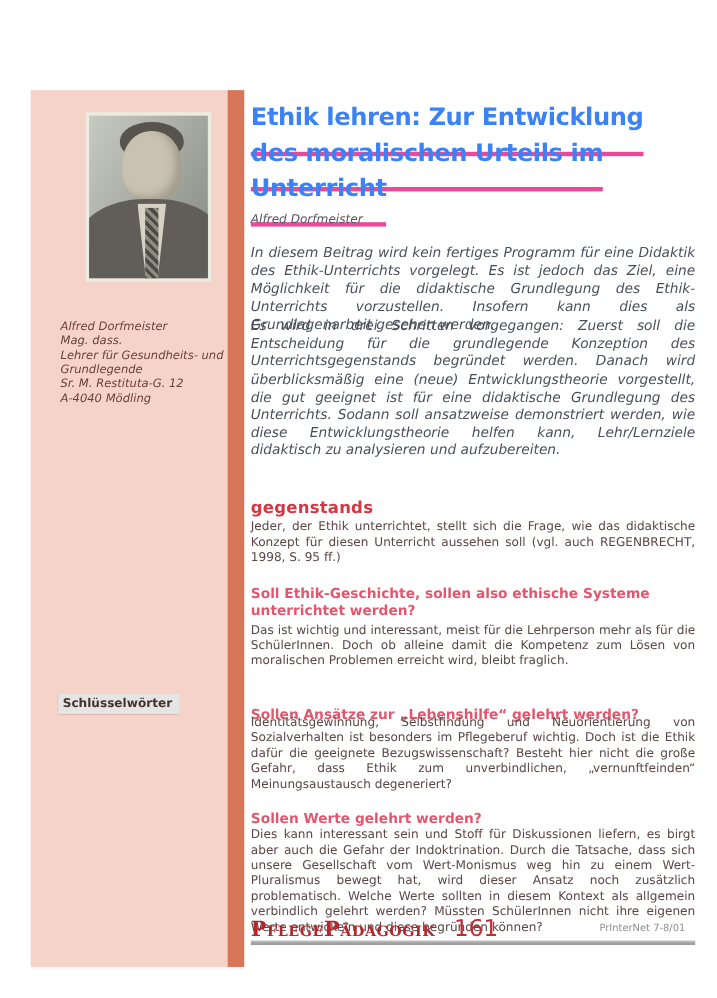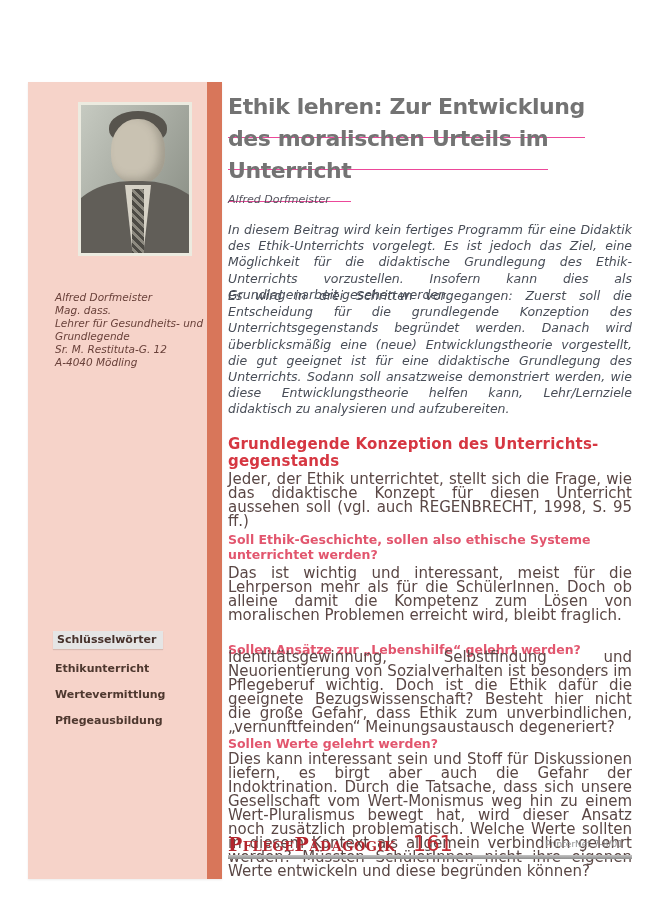--- a/index.html
+++ b/index.html
@@ -59,41 +59,41 @@
     box-shadow:0 1px 1px rgba(0,0,0,.12);
   }
   .keywords { position:absolute; left:27px; top:580px; }
   .keyword { font-size:11px; font-weight:bold; color:#4e382f; margin-bottom:13px; }
 
   
   .main { position:absolute; left:228px; top:0; width:404px; }
   .title-line { position:absolute; left:0; }
   .title-line span {
     display:inline-block;
-    font-size:22px; font-weight:bold; color:#737373; letter-spacing:-0.4px;
-    border-bottom:1px solid #ec4899; padding-bottom:18px;
+    font-size:22px; font-weight:bold; color:#3b82f6; letter-spacing:-0.4px;
+    border-bottom:4px solid #ec4899; padding-bottom:18px;
   }
   .t1 { top:84px; } .t2 { top:116px; } .t3 { top:148px; }
   .byline {
     position:absolute; top:193px; font-size:11px; font-style:italic; color:#55555f;
   }
   .abstract {
     position:absolute; width:404px; text-align:justify;
     font-size:12.5px; font-style:italic; color:#494e58; line-height:16.2px;
   }
   .a1 { top:222px; } .a2 { top:288px; }
 
   .section-heading {
     position:absolute; top:436px; width:404px;
     font-size:15px; font-weight:bold; color:#d63742; line-height:17px;
     letter-spacing:0.2px;
   }
   .para {
     position:absolute; width:404px; text-align:justify;
-    font-size:15px; line-height:14px; color:#5a4745;
+    font-size:11px; line-height:14px; color:#5a4745;
   }
   .p-intro { top:472px; }
   .subheading {
     position:absolute; width:404px;
     font-size:12.5px; font-weight:bold; color:#e2566e; line-height:15px;
   }
   .s1 { top:532px; } .p1 { top:566px; }
   .s2 { top:642px; } .p2 { top:650px; }
   .s3 { top:736px; } .p3 { top:752px; }
 
@@ -135,39 +135,34 @@
     <div>Alfred Dorfmeister</div>
     <div>Mag. dass.</div>
     <div>Lehrer für Gesundheits- und</div>
     <div>Grundlegende</div>
     <div>Sr. M. Restituta-G. 12</div>
     <div>A-4040 Mödling</div>
   </div>
 
   <div class="keywords-label">Schlüsselwörter</div>
 
-  <div class="keywords">
-    <div class="keyword">Ethikunterricht</div>
-    <div class="keyword">Wertevermittlung</div>
-    <div class="keyword">Pflegeausbildung</div>
-  </div>
 </aside>
 
 <main class="main">
   <h1 class="title-line t1"><span>Ethik lehren: Zur Entwicklung</span></h1>
   <h1 class="title-line t2"><span>des moralischen Urteils im</span></h1>
   <h1 class="title-line t3"><span>Unterricht</span></h1>
 
   <div class="byline">Alfred Dorfmeister</div>
 
   <p class="abstract a1">In diesem Beitrag wird kein fertiges Programm für eine Didaktik des Ethik-Unterrichts vorgelegt. Es ist jedoch das Ziel, eine Möglichkeit für die didaktische Grundlegung des Ethik-Unterrichts vorzustellen. Insofern kann dies als Grundlagenarbeit gesehen werden.</p>
   <p class="abstract a2">Es wird in drei Schritten vorgegangen: Zuerst soll die Entscheidung für die grundlegende Konzeption des Unterrichtsgegenstands begründet werden. Danach wird überblicksmäßig eine (neue) Entwicklungstheorie vorgestellt, die gut geeignet ist für eine didaktische Grundlegung des Unterrichts. Sodann soll ansatzweise demonstriert werden, wie diese Entwicklungstheorie helfen kann, Lehr/Lernziele didaktisch zu analysieren und aufzubereiten.</p>
 
   <h2 class="section-heading">
-    <span>Grundlegende Konzeption des Unterrichts-</span><br>
+    <br>
     <span>gegenstands</span>
   </h2>
 
   <p class="para p-intro">Jeder, der Ethik unterrichtet, stellt sich die Frage, wie das didaktische Konzept für diesen Unterricht aussehen soll (vgl. auch REGENBRECHT, 1998, S. 95 ff.)</p>
 
   <h3 class="subheading s1">Soll Ethik-Geschichte, sollen also ethische Systeme unterrichtet werden?</h3>
   <p class="para p1">Das ist wichtig und interessant, meist für die Lehrperson mehr als für die SchülerInnen. Doch ob alleine damit die Kompetenz zum Lösen von moralischen Problemen erreicht wird, bleibt fraglich.</p>
 
   <h3 class="subheading s2">Sollen Ansätze zur „Lebenshilfe“ gelehrt werden?</h3>
   <p class="para p2">Identitätsgewinnung, Selbstfindung und Neuorientierung von Sozialverhalten ist besonders im Pflegeberuf wichtig. Doch ist die Ethik dafür die geeignete Bezugswissenschaft? Besteht hier nicht die große Gefahr, dass Ethik zum unverbindlichen, „vernunftfeinden“ Meinungsaustausch degeneriert?</p>

